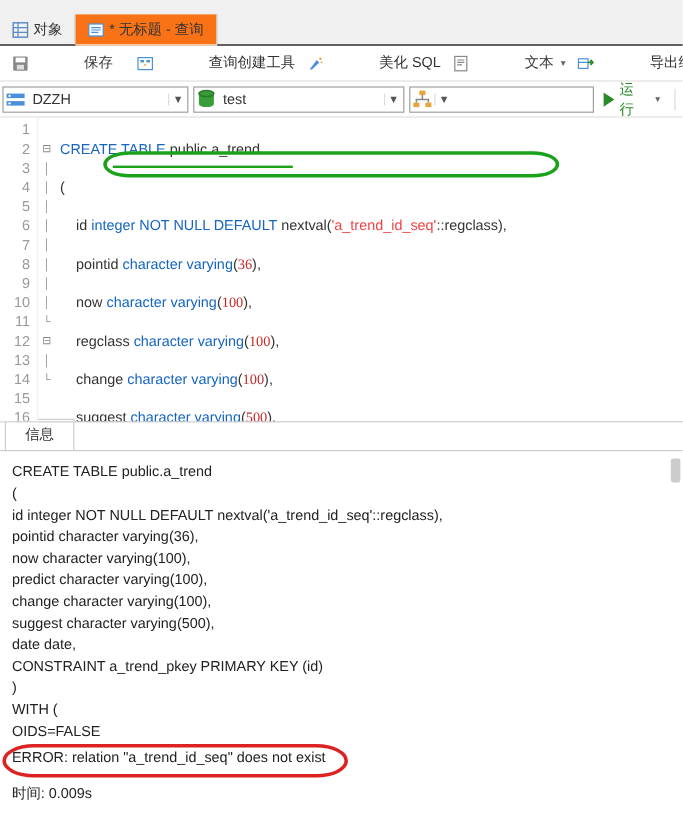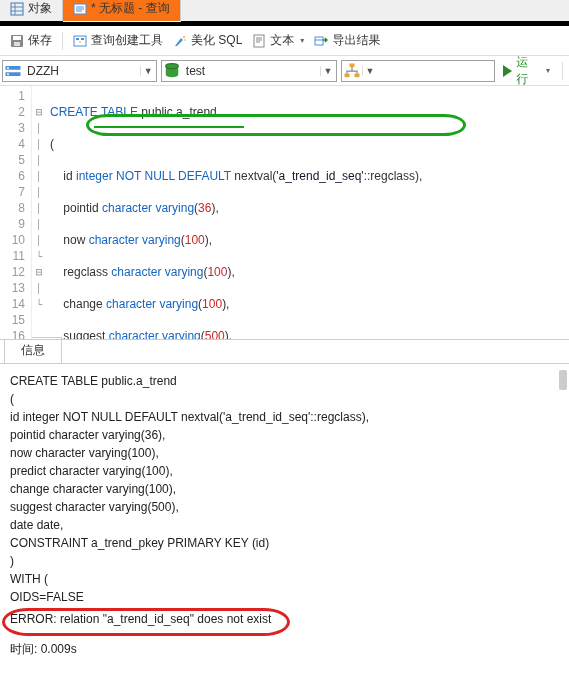--- a/index.html
+++ b/index.html
@@ -1,27 +1,27 @@
 <!DOCTYPE html>
 <html><head>
 <meta charset="utf-8">
 <style>
 * { margin:0; padding:0; box-sizing:border-box; font-family:"Microsoft YaHei",Tahoma,Arial,sans-serif; }
 body { width:569px; height:684px; background:#fff; font-size:12px; color:#333; overflow:hidden; }
 
 
-.tabs { display:flex; background:#f0f0f0; border-bottom:5px solid #000000; height:26px;align-items:flex-end; }
+.tabs { display:flex; background:#f0f0f0; border-bottom:1px solid #000000; height:38px;align-items:flex-end; }
 .tab { display:flex; align-items:center; gap:4px; padding:4px 10px; border-right:1px solid #ccc; }
 .tab.active { background:#f97316; border-bottom:1px solid #fff; margin-bottom:-1px; }
 .ico { display:inline-flex; width:14px; height:14px; }
 
 
 .toolbar { display:flex; align-items:center; gap:2px; padding:4px 6px; border-bottom:1px solid #e0e0e0; height:30px; }
 .tb-btn { display:flex; align-items:center; gap:4px; padding:2px 4px; cursor:pointer; }
-.tb-btn span.lbl { white-space:nowrap; }
+.tb-btn span.lbl { white-space:nowrap;margin-left:42px; }
 .chev { font-size:8px; color:#666; margin-left:2px; }
 .sep { width:1px; height:18px; background:#ddd; margin:0 4px; }
 
 
 .drops { display:flex; align-items:center; gap:4px; padding:4px 2px; border-bottom:1px solid #e0e0e0; height:30px; }
 .drop { display:flex; align-items:center; border:1px solid #a0a0a0; height:22px; background:#fff; }
 .drop .dico { display:flex; align-items:center; justify-content:center; width:20px; height:20px; }
 .drop .dtxt { flex:1; padding:0 4px; }
 .drop .darr { width:16px; text-align:center; font-size:9px; color:#555; border-left:1px solid #ddd; }
 .drop1 { width:156px; } .drop2 { width:177px; } .drop3 { width:156px; }
@@ -31,21 +31,21 @@
 
 .editor-wrap { position:relative; height:254px; border-bottom:1px solid #ccc; overflow:hidden; }
 .editor { display:flex; font-family:Consolas,monospace; font-size:12px; line-height:16px; }
 .gutter { width:32px; background:#fff; color:#999; text-align:right; padding:2px 6px 2px 2px; border-right:1px solid #eee; }
 .gutter div { height:16px; }
 .fold { width:14px; padding-top:2px; }
 .fold div { height:16px; font-size:9px; color:#888; text-align:center; }
 .code { padding:2px 4px; white-space:pre; position:relative; }
 .code .ln { height:16px; }
 .kw { color:#1565c0; }
-.str { color:#0f172a; } .num { color:#c62828; }
+.str { color:#ef4444; } .num { color:#c62828;font-family:Liberation Serif, serif; }
 
 
 .ovl { position:absolute; pointer-events:none; }
 .ovl.green { border:3px solid #1aa31a; border-radius:28px/14px; }
 .ovl.green-line { border-bottom:2px solid #1aa31a; }
 .ovl.red { border:3px solid #d22; border-radius:30px/16px; }
 
 
 .info-tab-row { display:flex; border-bottom:1px solid #ccc; height:24px;align-items:flex-end; }
 .info-tab-row .itab { padding:4px 16px; border:1px solid #ccc; border-bottom:none; background:#fff; margin-left:4px; margin-top:2px; }

